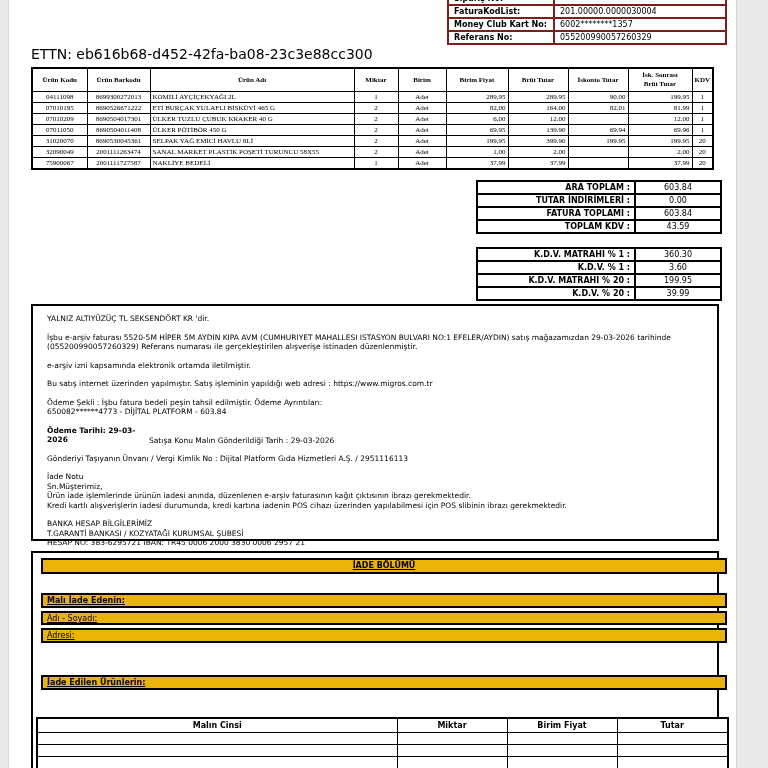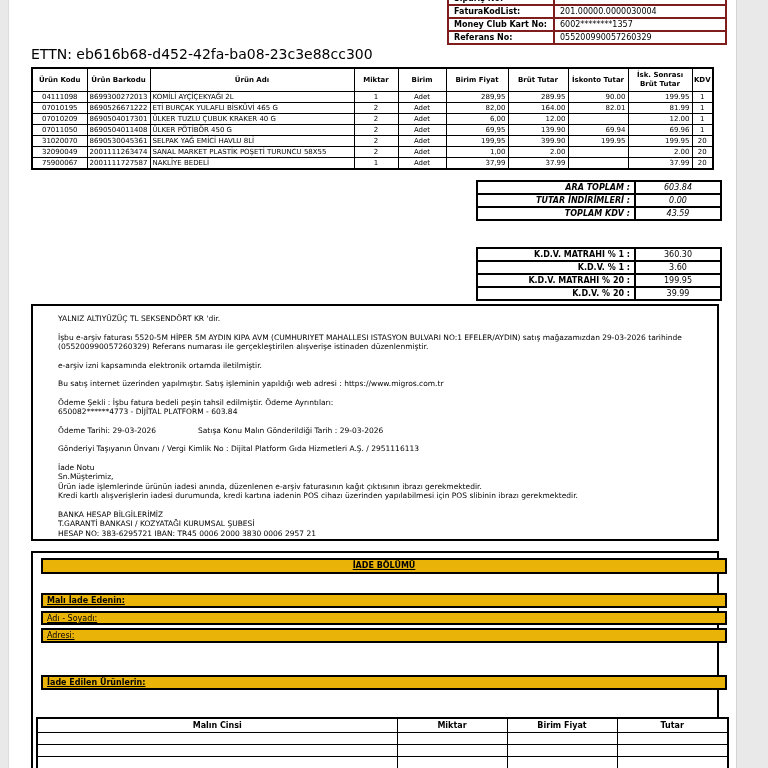--- a/index.html
+++ b/index.html
@@ -12,42 +12,42 @@
 
   
   .info-table{position:absolute;top:-9px;left:438px;width:280px;table-layout:fixed;font-size:8px;}
   .info-table td{border:2px solid #7f1d1d;height:9px;padding:1px 5px;white-space:nowrap;overflow:hidden;}
   .info-table .i-label{font-weight:bold;width:94px;}
 
   .ettn{position:absolute;top:46px;left:22px;font-size:14px;}
 
   
   .items-table{position:absolute;top:67px;left:22px;width:683px;table-layout:fixed;
-               font-size:7px;border:2px solid #000;}
+               font-size:7px;border:2px solid #000;font-family:Liberation Serif, serif;}
   .items-table th{border:1px solid #000;font-weight:bold;padding:1px 0;line-height:9px;
                   white-space:pre-line;text-align:center;vertical-align:middle;height:20px;overflow:hidden;}
   .items-table td{border:1px solid #000;height:10px;line-height:10px;padding:0 2px;
                   white-space:nowrap;overflow:hidden;}
   .items-table .c0,.items-table .c1,.items-table .c3,.items-table .c4,.items-table .c9{text-align:center;}
   .items-table .c5,.items-table .c6,.items-table .c7,.items-table .c8{text-align:right;}
   .items-table .c2{text-align:left;margin-top:32px;}
 
   
   .sum-table{position:absolute;left:467px;width:246px;table-layout:fixed;font-size:8px;}
   .sum-table td{border:2px solid #000;height:8px;padding:1px 4px;white-space:nowrap;overflow:hidden;}
   .sum-table .t-label{font-weight:bold;text-align:right;width:148px;}
   .sum-table .t-value{text-align:center;}
-  .pos-totals{top:180px;font-style:italic;}
+  .pos-totals{top:180px;}
   .pos-vat{top:247px;}
 
   
   .notes-box{position:absolute;top:304px;left:22px;width:688px;height:237px;border:2px solid #000;
-             box-sizing:border-box;padding:8px 10px 0 25px;font-size:7.5px;line-height:9.5px;}
+             box-sizing:border-box;padding:8px 10px 0 14px;font-size:7.5px;line-height:9.5px;}
   .notes-box p{margin:0 0 9px;white-space:pre-line;}
-  .pay-first{display:inline-block;width:140px;}
+  .pay-first{display:inline-block;width:102px;font-weight:bold;}
 
   
   .return-outer{position:absolute;top:551px;left:22px;width:688px;height:300px;
                 border:2px solid #000;box-sizing:border-box;}
   .ret-box{position:absolute;left:32px;width:686px;border:2px solid #000;box-sizing:border-box;
            font-size:8px;padding:1px 4px;background:#eab308;white-space:nowrap;overflow:hidden;}
   .ret-title{top:558px;height:16px;text-align:center;font-weight:bold;text-decoration:underline;}
   .rf0{top:593px;height:15px;font-weight:bold;text-decoration:underline;}
   .rf1{top:611px;height:14px;text-decoration:underline;}
   .rf2{top:628px;height:15px;text-decoration:underline;}
@@ -208,20 +208,24 @@
       <tbody>
           <tr>
         <td class="t-label">ARA TOPLAM :</td>
         <td class="t-value">603.84</td>
       </tr>
       <tr>
         <td class="t-label">TUTAR İNDİRİMLERİ :</td>
         <td class="t-value">0.00</td>
       </tr>
       <tr>
+        <td class="t-label">FATURA TOPLAMI :</td>
+        <td class="t-value">603.84</td>
+      </tr>
+      <tr>
         <td class="t-label">TOPLAM KDV :</td>
         <td class="t-value">43.59</td>
       </tr>
     </tbody>
       </table>
 
     <table class="sum-table pos-vat">
       <tbody>
           <tr>
         <td class="t-label">K.D.V. MATRAHI % 1 :</td>

